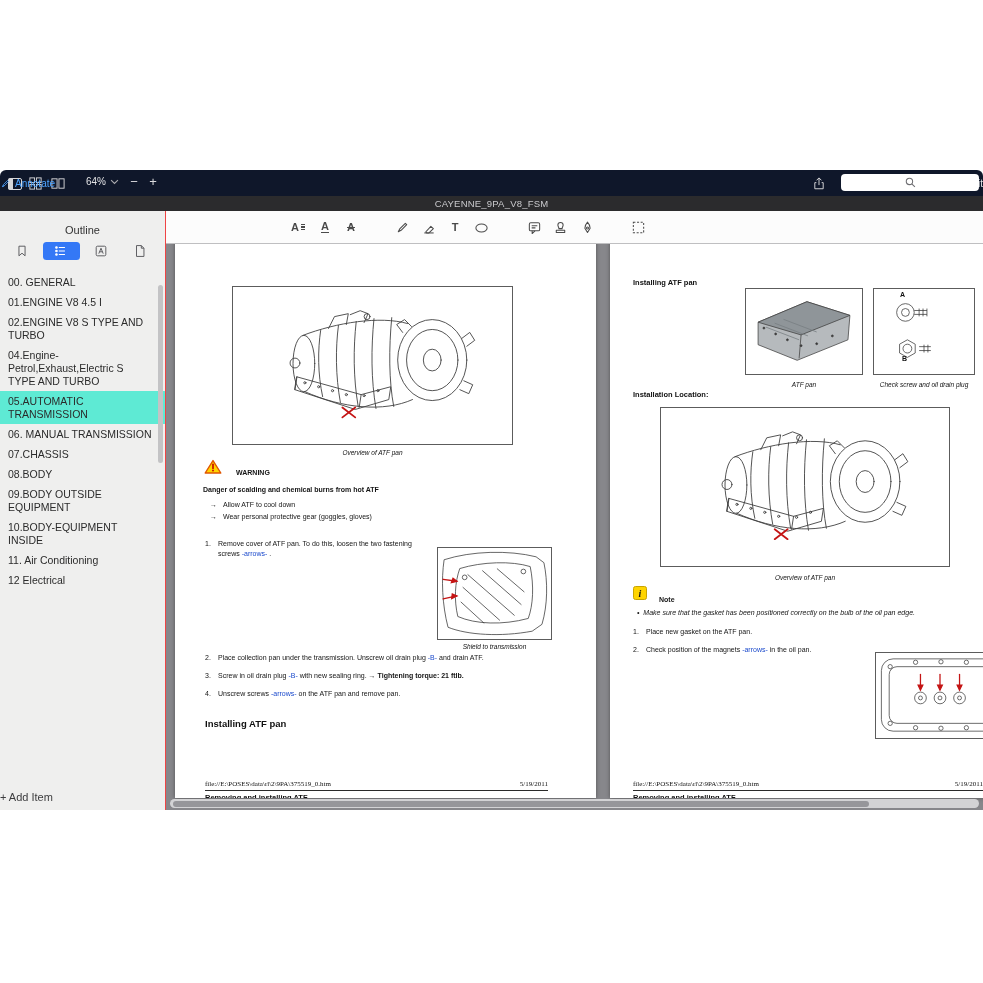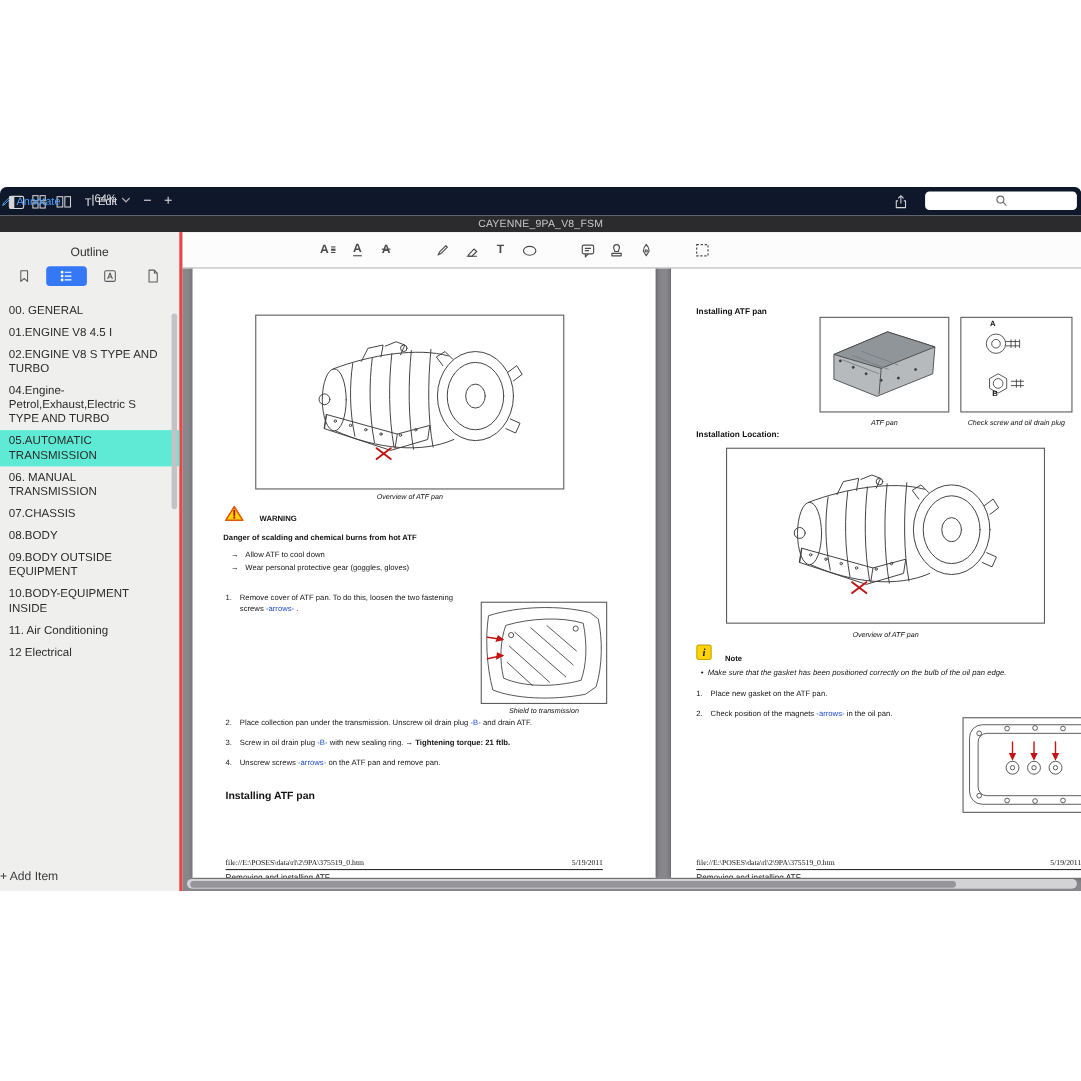--- a/index.html
+++ b/index.html
@@ -6,35 +6,35 @@
   html,body{width:983px;height:983px;background:#ffffff;font-family:"Liberation Sans",sans-serif;overflow:hidden}
 
   .app{position:absolute;left:0;top:170px;width:983px;height:640px}
 
   
   .toolbar{position:absolute;left:0;top:0;width:100%;height:26px;background:#0f172a;border-radius:6px 6px 0 0}
   .tb-icon{position:absolute;top:5px;width:17px;height:17px;color:#d6d6d8;display:flex;align-items:center;justify-content:center}
   .tb-text{position:absolute;top:4px;font-size:13px;color:#dcdcde;width:14px;text-align:center}
   .zoom-ctrl{position:absolute;left:86px;top:6px;display:flex;align-items:center;gap:4px;color:#e2e2e4;font-size:10px}
   .zoom-ctrl svg{color:#a9a9ad}
-  .center-group{position:absolute;left:0;right:0;top:0;height:26px;display:flex;align-items:center;justify-content:flex-start;gap:22px}
+  .center-group{position:absolute;left:0;right:0;top:0;height:26px;display:flex;align-items:center;justify-content:space-between;gap:22px}
   .mode-btn{display:flex;align-items:center;gap:4px;font-size:10px;color:#e3e3e5}
   .mode-btn.active{color:#4da3ff}
   .ticon::before{content:"T";font-size:10px}
   .tbar{display:inline-block;width:1px;height:10px;background:currentColor;margin-left:1px}
   .search{position:absolute;right:4px;top:4px;width:138px;height:17px;background:#ffffff;border-radius:4px;display:flex;align-items:center;justify-content:center;color:#6e6e72}
 
   
   .titlebar{position:absolute;left:0;top:26px;width:100%;height:15px;background:#2b2b2d;color:#c9c9cc;font-size:9.5px;display:flex;align-items:center;justify-content:center;letter-spacing:.2px}
 
   
   .content{position:absolute;left:0;top:41px;width:100%;height:599px}
 
   
-  .sidebar{position:absolute;left:0;top:0;width:166px;height:599px;background:#efefee;border-right:3px solid #ef4444}
+  .sidebar{position:absolute;left:0;top:0;width:166px;height:599px;background:#efefee;border-right:1px solid #ef4444}
   .sb-header{margin-top:13px;text-align:center;font-size:11px;color:#333}
   .sb-tabs{position:absolute;left:3px;right:6px;top:31px;height:18px;display:flex;gap:2px}
   .sb-tab{flex:1;display:flex;align-items:center;justify-content:center;border-radius:3.5px;color:#5a5a5e}
   .sb-tab.sel{background:#3478f6;color:#fff}
   .olist{position:absolute;top:61px;left:0;right:0}
   .oitem{padding:3.5px 12px 3.5px 8px;font-size:10.5px;line-height:13px;color:#2b2b2b}
   .oitem.sel{background:#5eead4}
   .sb-scroll{position:absolute;right:2px;top:74px;width:5px;height:178px;background:#c3c3c5;border-radius:2.5px}
   .additem{position:absolute;bottom:7px;left:0;right:22px;text-align:left;font-size:11px;color:#3c3c3e}
 
@@ -62,21 +62,21 @@
   .h-lg{position:absolute;font-size:9.5px;font-weight:bold;color:#101010}
   .h-sm{position:absolute;font-size:7.5px;font-weight:bold;color:#101010}
   .cap{position:absolute;font-size:6.5px;font-style:italic;text-align:center;color:#111}
   .fig{position:absolute;border:1px solid #5c5c5c;background:#fff;overflow:hidden}
   .fig svg{display:block}
   .step{position:absolute;display:flex;font-size:7px;line-height:9.5px;color:#141414}
   .snum{width:13px;flex:none}
   .arrowrow{display:flex;gap:6px}
   .footer{position:absolute;display:flex;justify-content:space-between;font-family:Liberation Serif, serif;font-size:7px;color:#111}
   .prule{position:absolute;height:1px;background:#2a2a2a}
-  .nexthdr{position:absolute;font-weight:normal;font-size:7.5px;color:#111}
+  .nexthdr{position:absolute;font-weight:bold;font-size:7.5px;color:#111}
   .figlabel{position:absolute;font-size:7px;font-weight:bold;color:#111}
 
   .warnicon{position:absolute}
   .noteicon{position:absolute;width:14px;height:14px;background:#ffd400;border:1px solid #c8a400;border-radius:2.5px;display:flex;align-items:center;justify-content:center;font-family:"Liberation Serif",serif;font-style:italic;font-weight:bold;font-size:10px;color:#161616}
   .noteicon::before{content:"i"}
 
   
   .hscroll{position:absolute;left:4px;right:4px;bottom:2px;height:9px;background:#d3d3d5;border-radius:4.5px}
   .hthumb{position:absolute;left:3px;top:1.5px;height:6px;width:86%;background:#96969a;border-radius:3px}
 </style>

